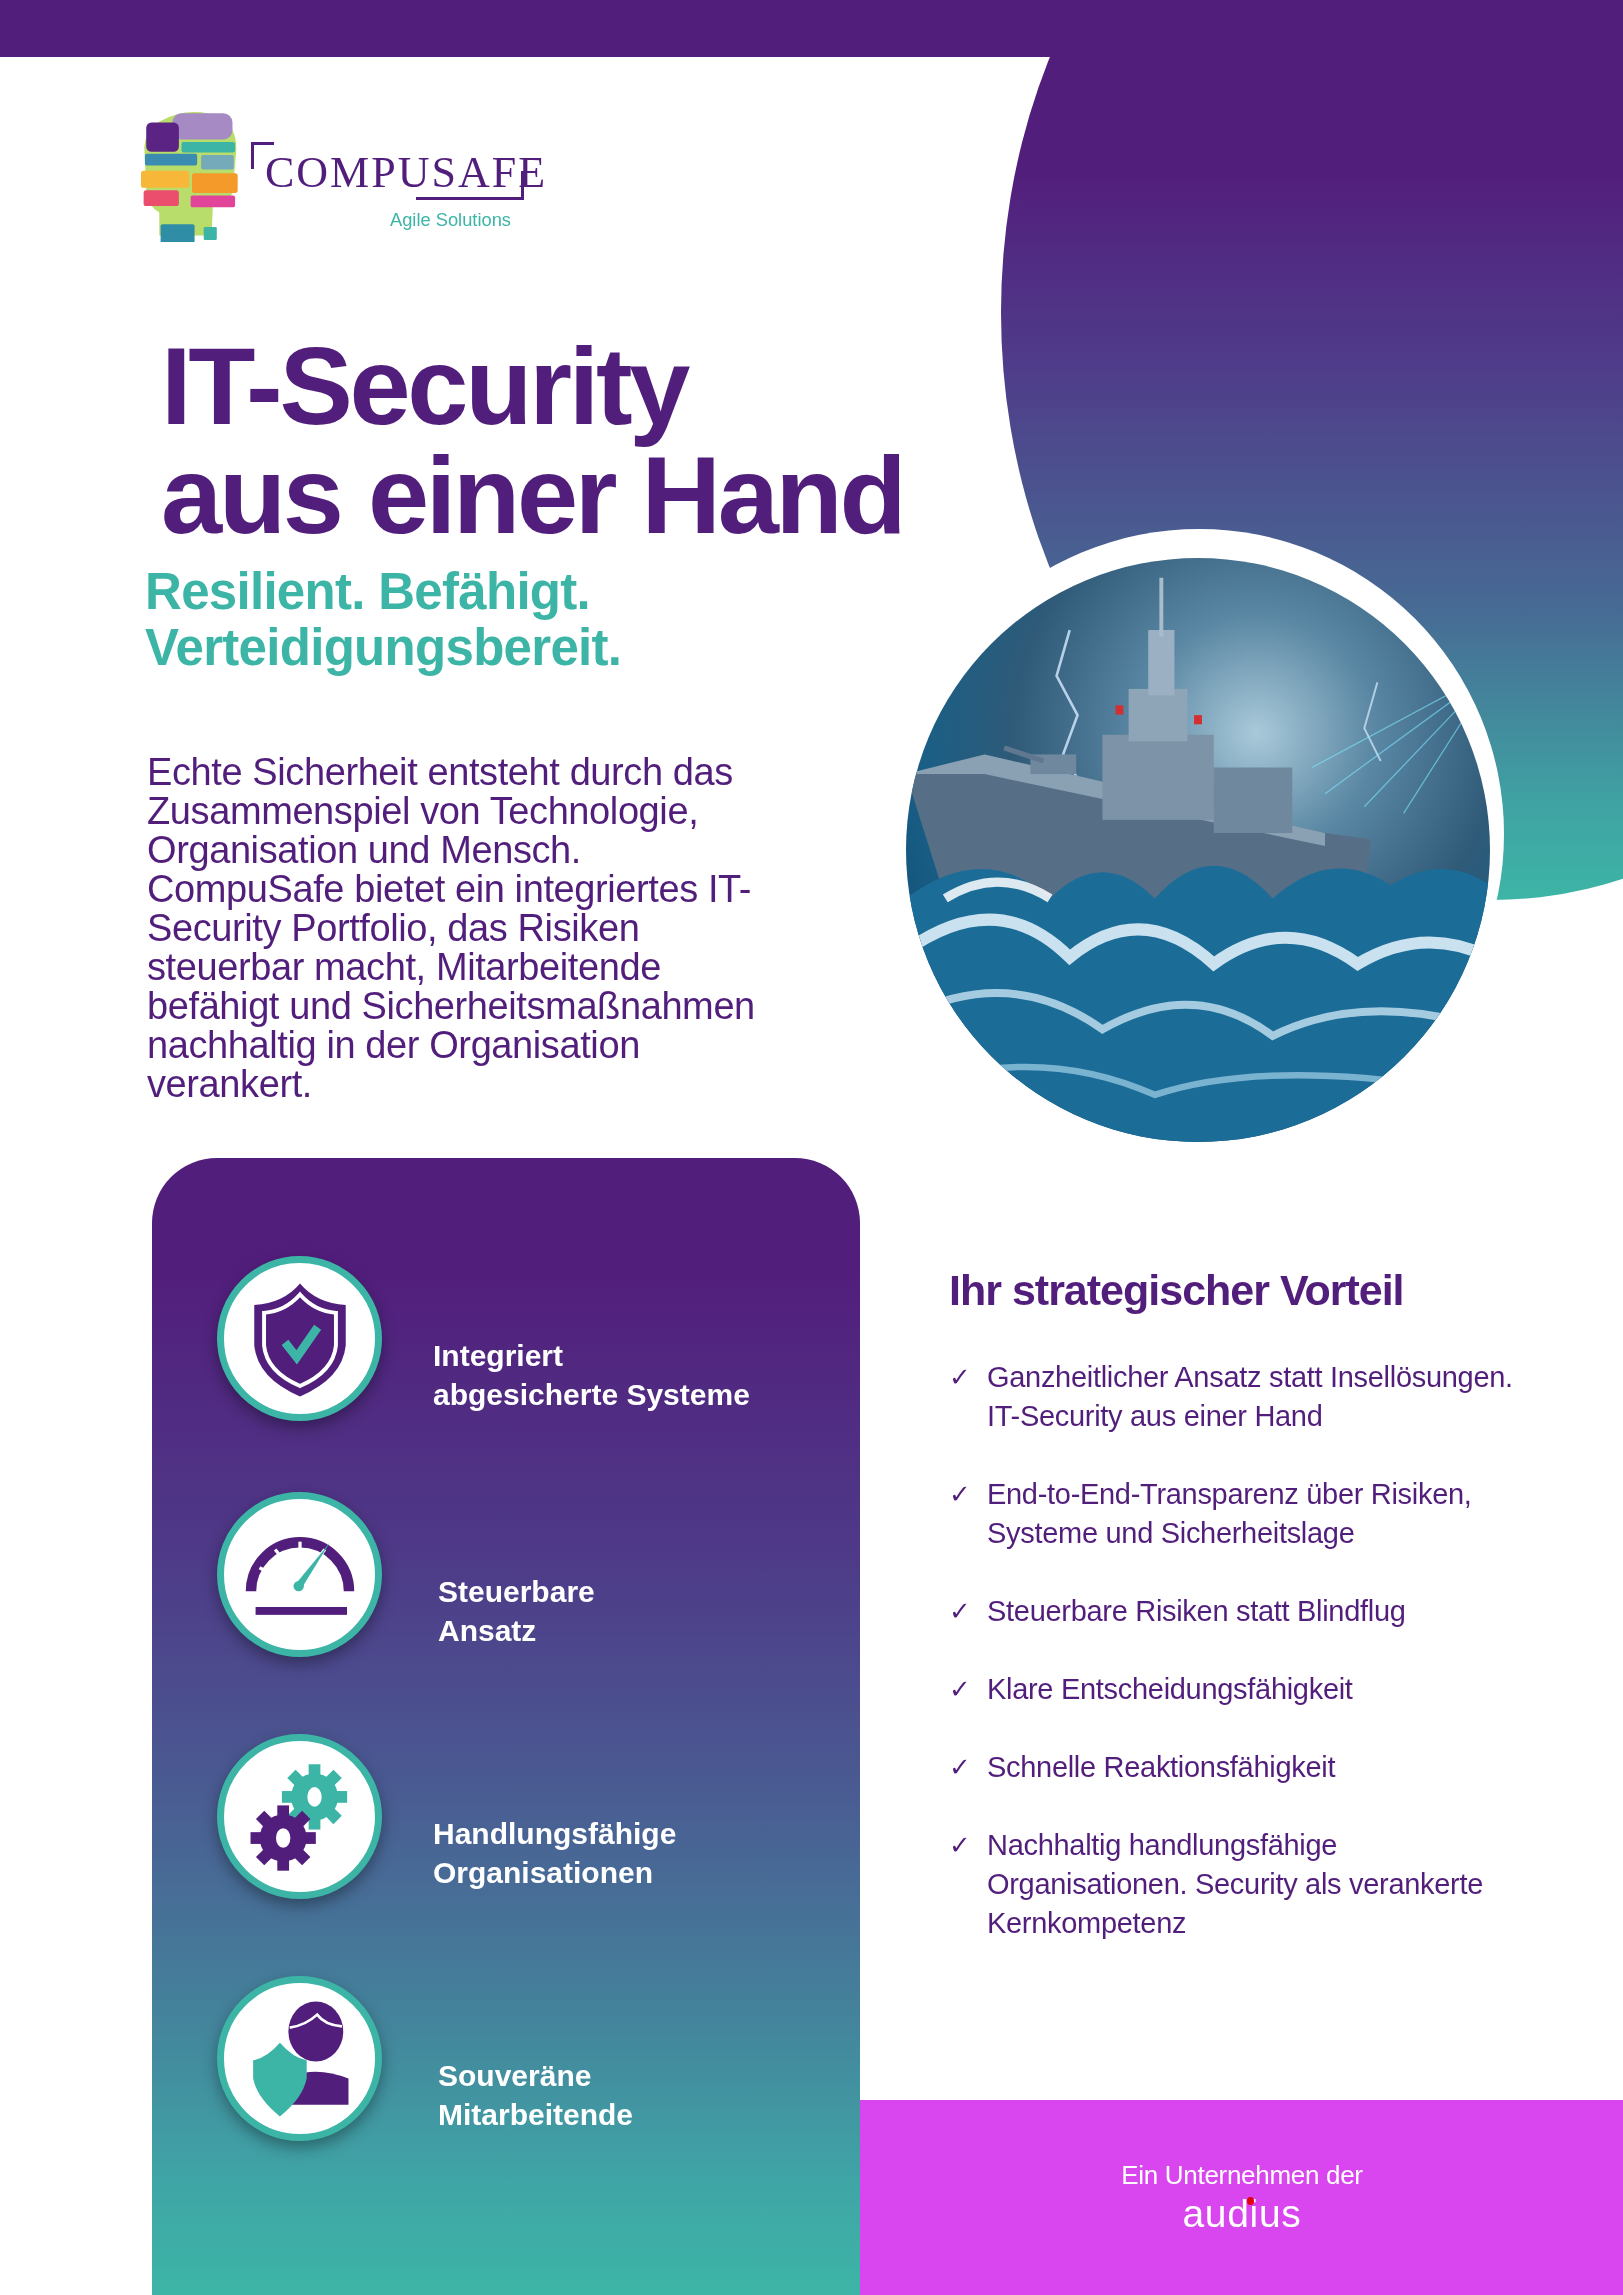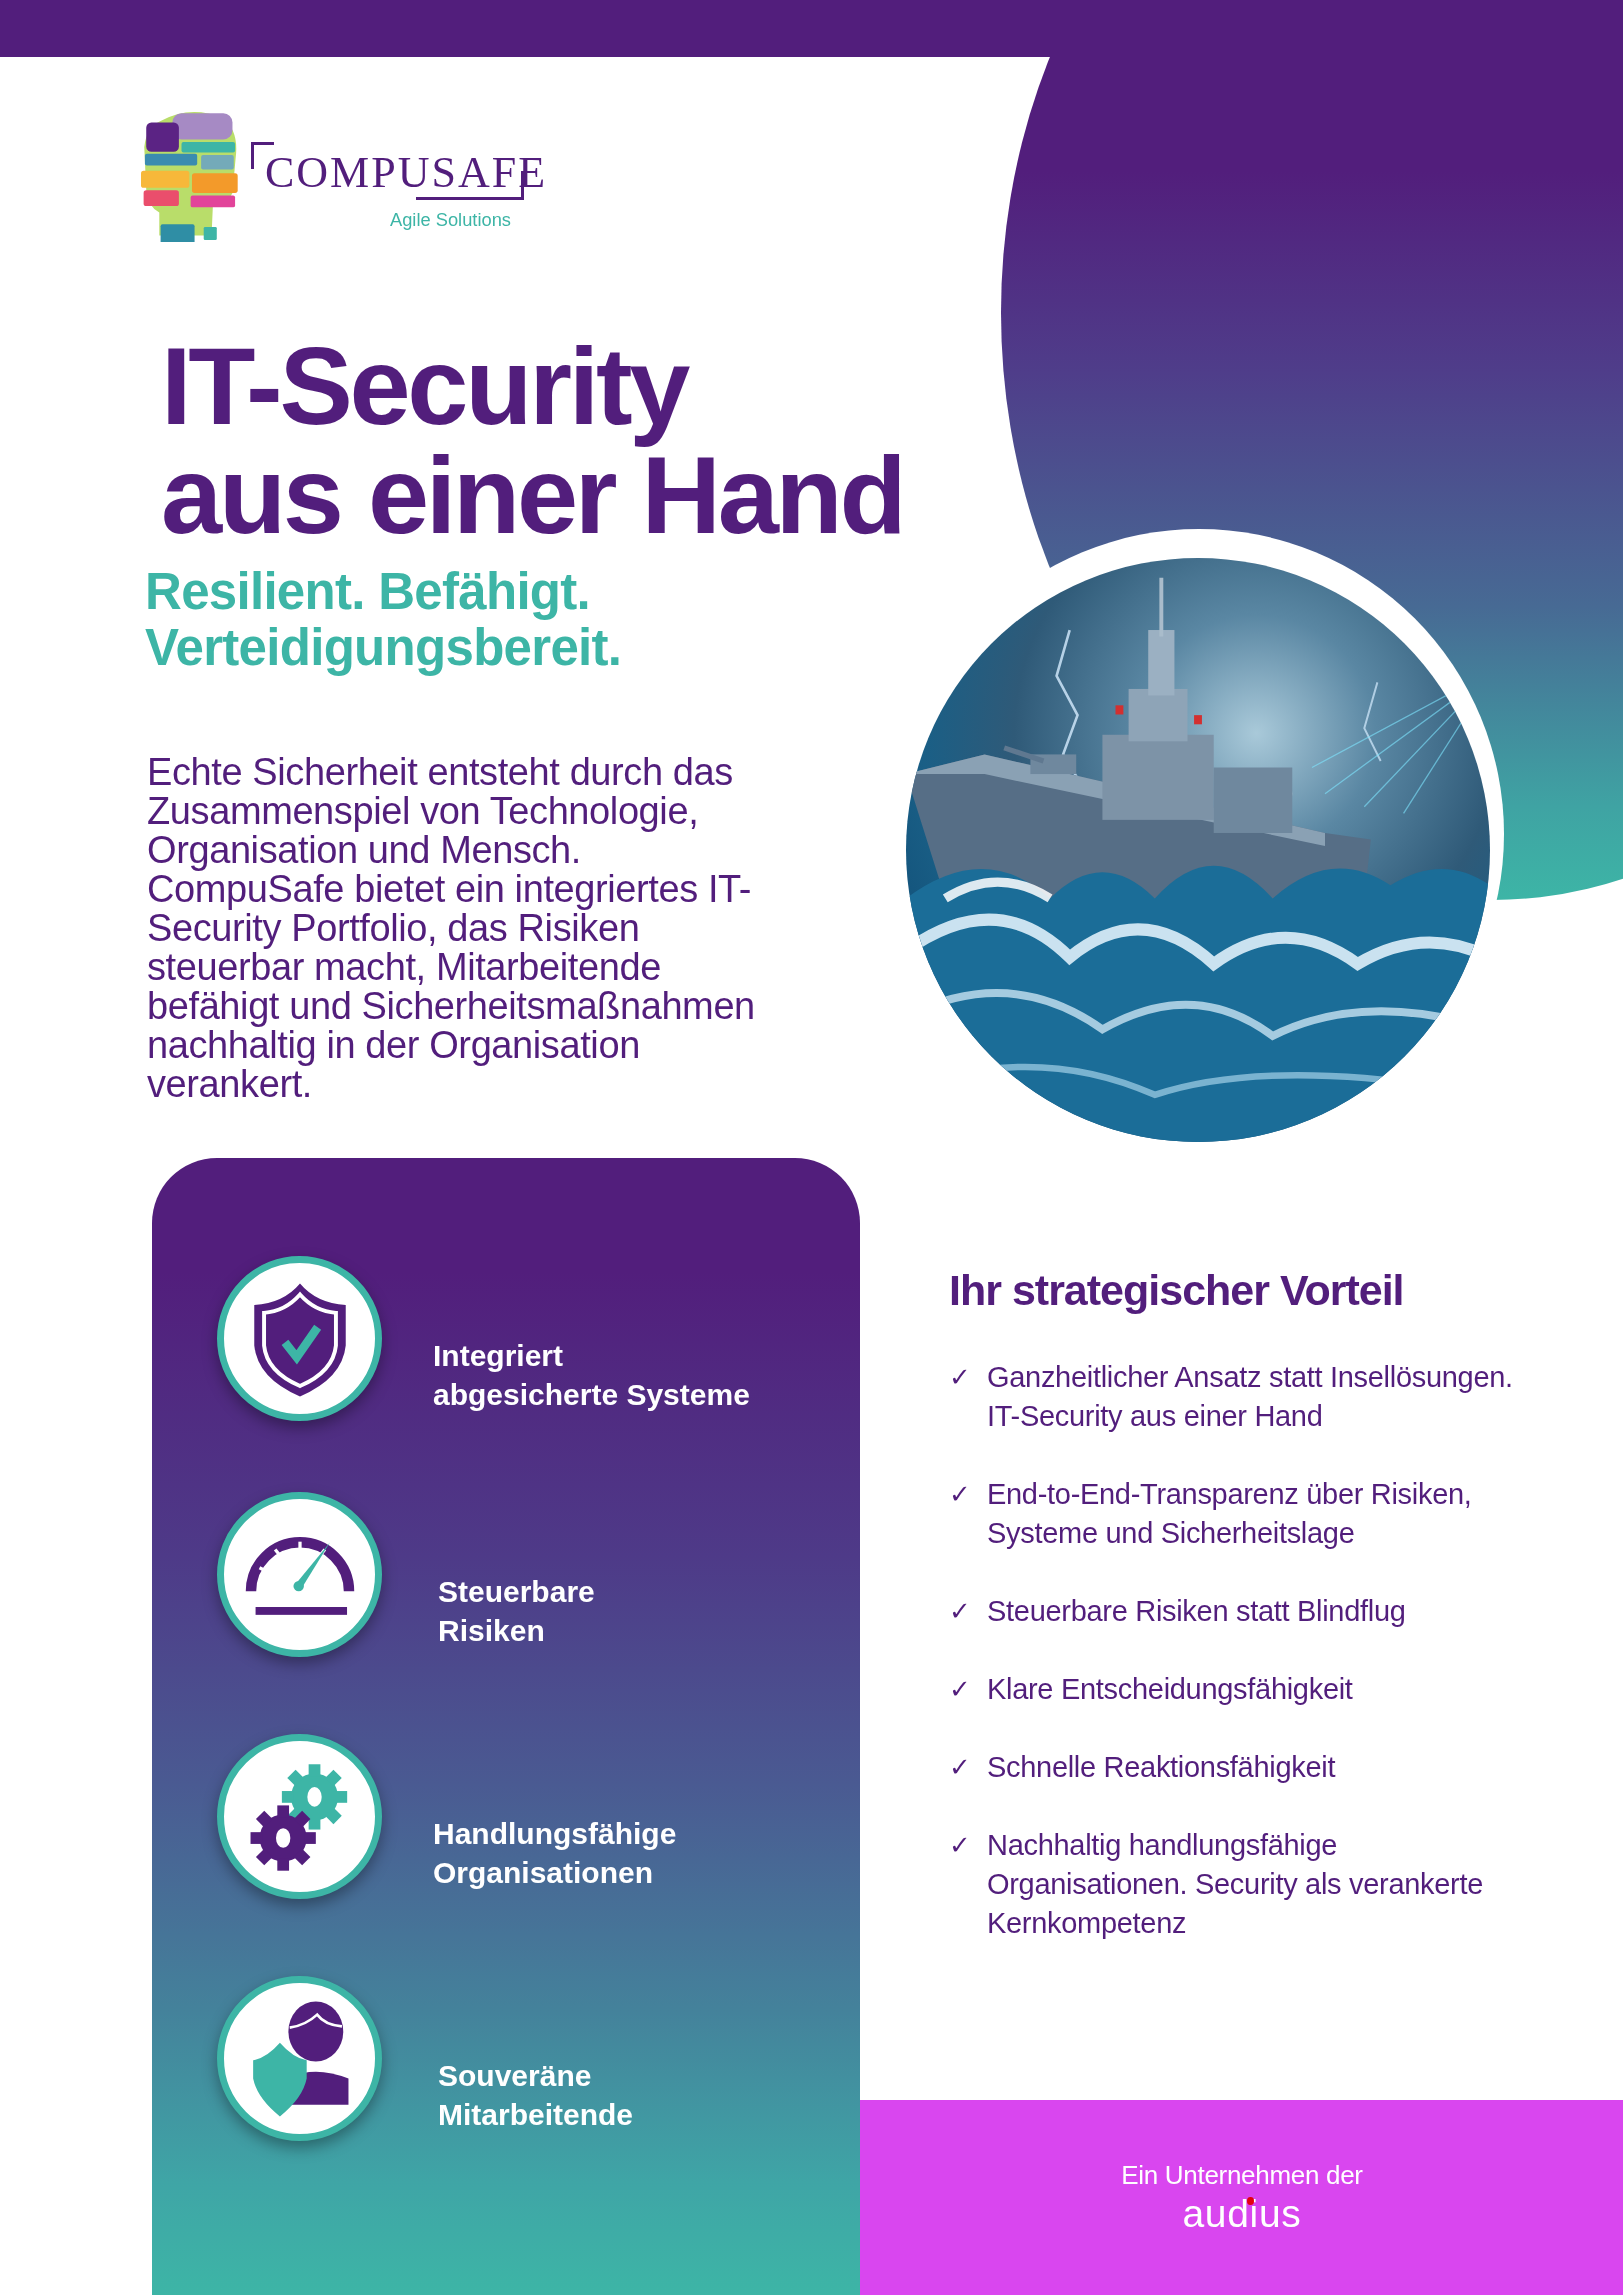--- a/index.html
+++ b/index.html
@@ -155,21 +155,21 @@
           <line x1="90" y1="24" x2="90" y2="38"></line>
             <line x1="128" y1="36" x2="120" y2="46"></line>
         </g>
         <polygon points="136,25 92,96 84,88" fill="#3db5a6"></polygon>
         <circle cx="88" cy="92" r="8" fill="#3db5a6"></circle>
         <rect x="22" y="124" width="140" height="12" fill="#521e7c"></rect>
       </svg>
     </div>
     <div class="feature-label" style="left:221px;">
       <span>Steuerbare</span><br>
-      <span>Risiken</span>
+      <span>Ansatz</span>
     </div>
   </div>
 
   <div class="feature" style="top:576px;">
     <div class="feature-badge">
       <svg width="111" height="111" viewBox="0 0 170 170">
         <g transform="translate(108,55)">
           <circle r="36" fill="#3db5a6"></circle>
           <g fill="#3db5a6">
             <rect x="-9" y="-50" width="18" height="18"></rect>

